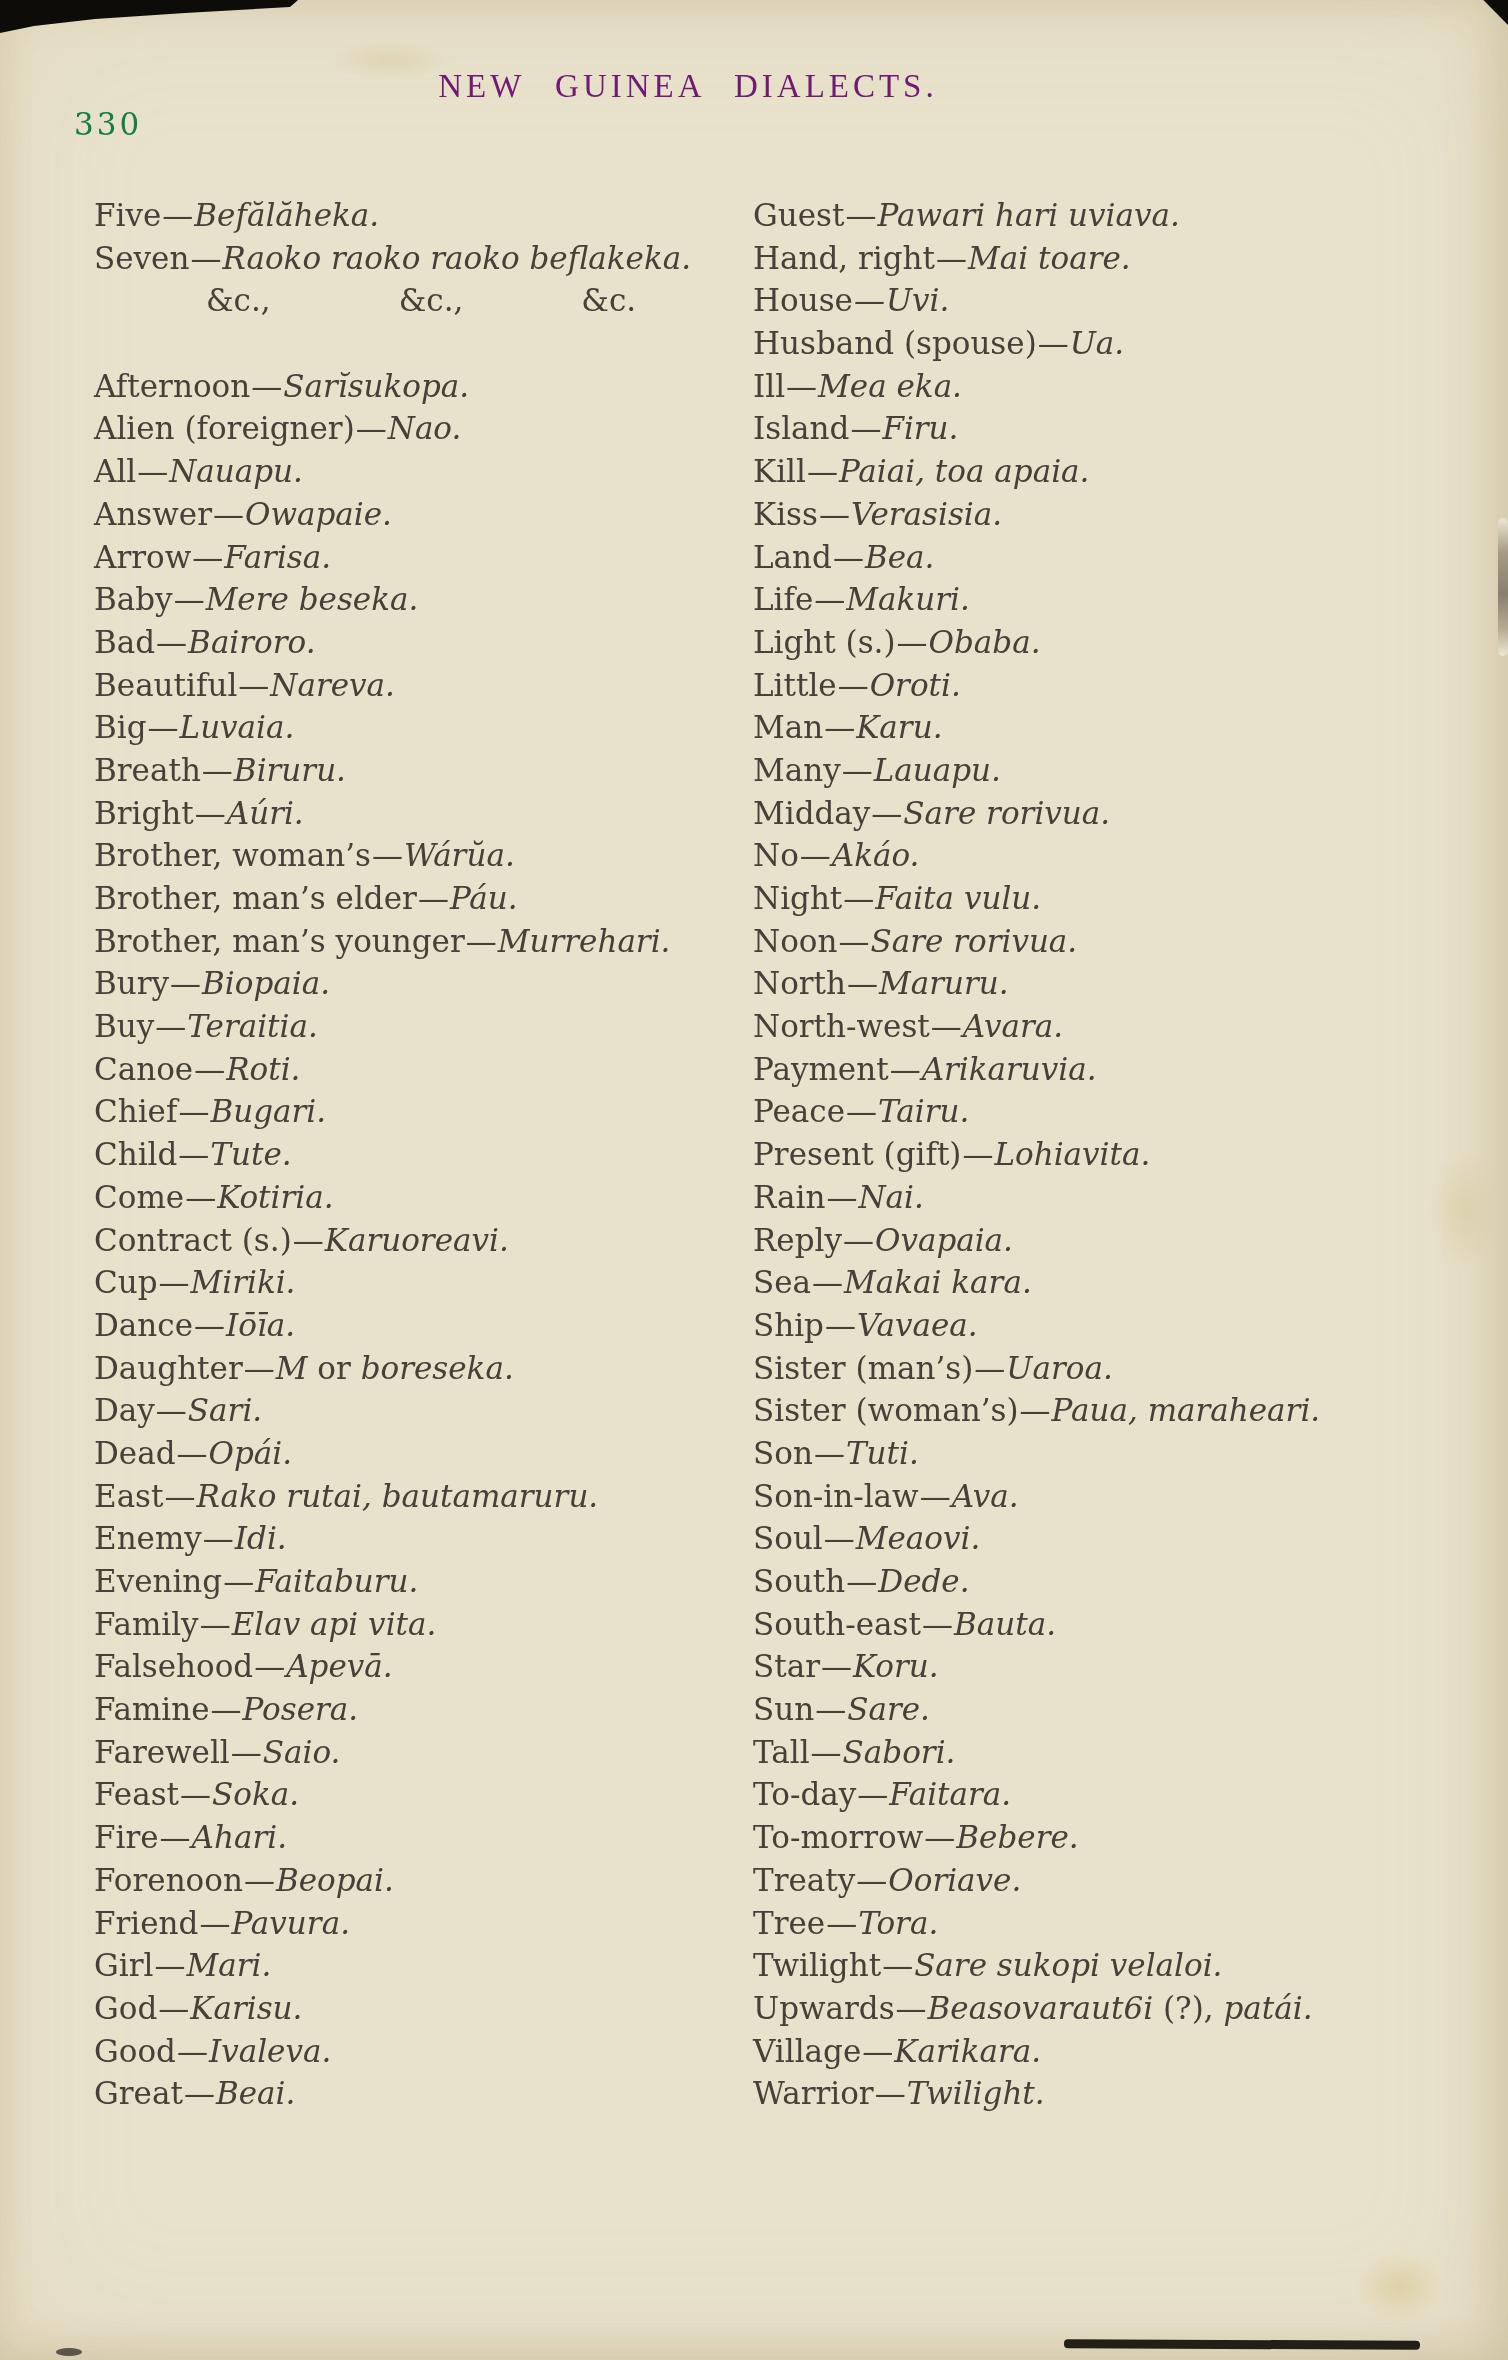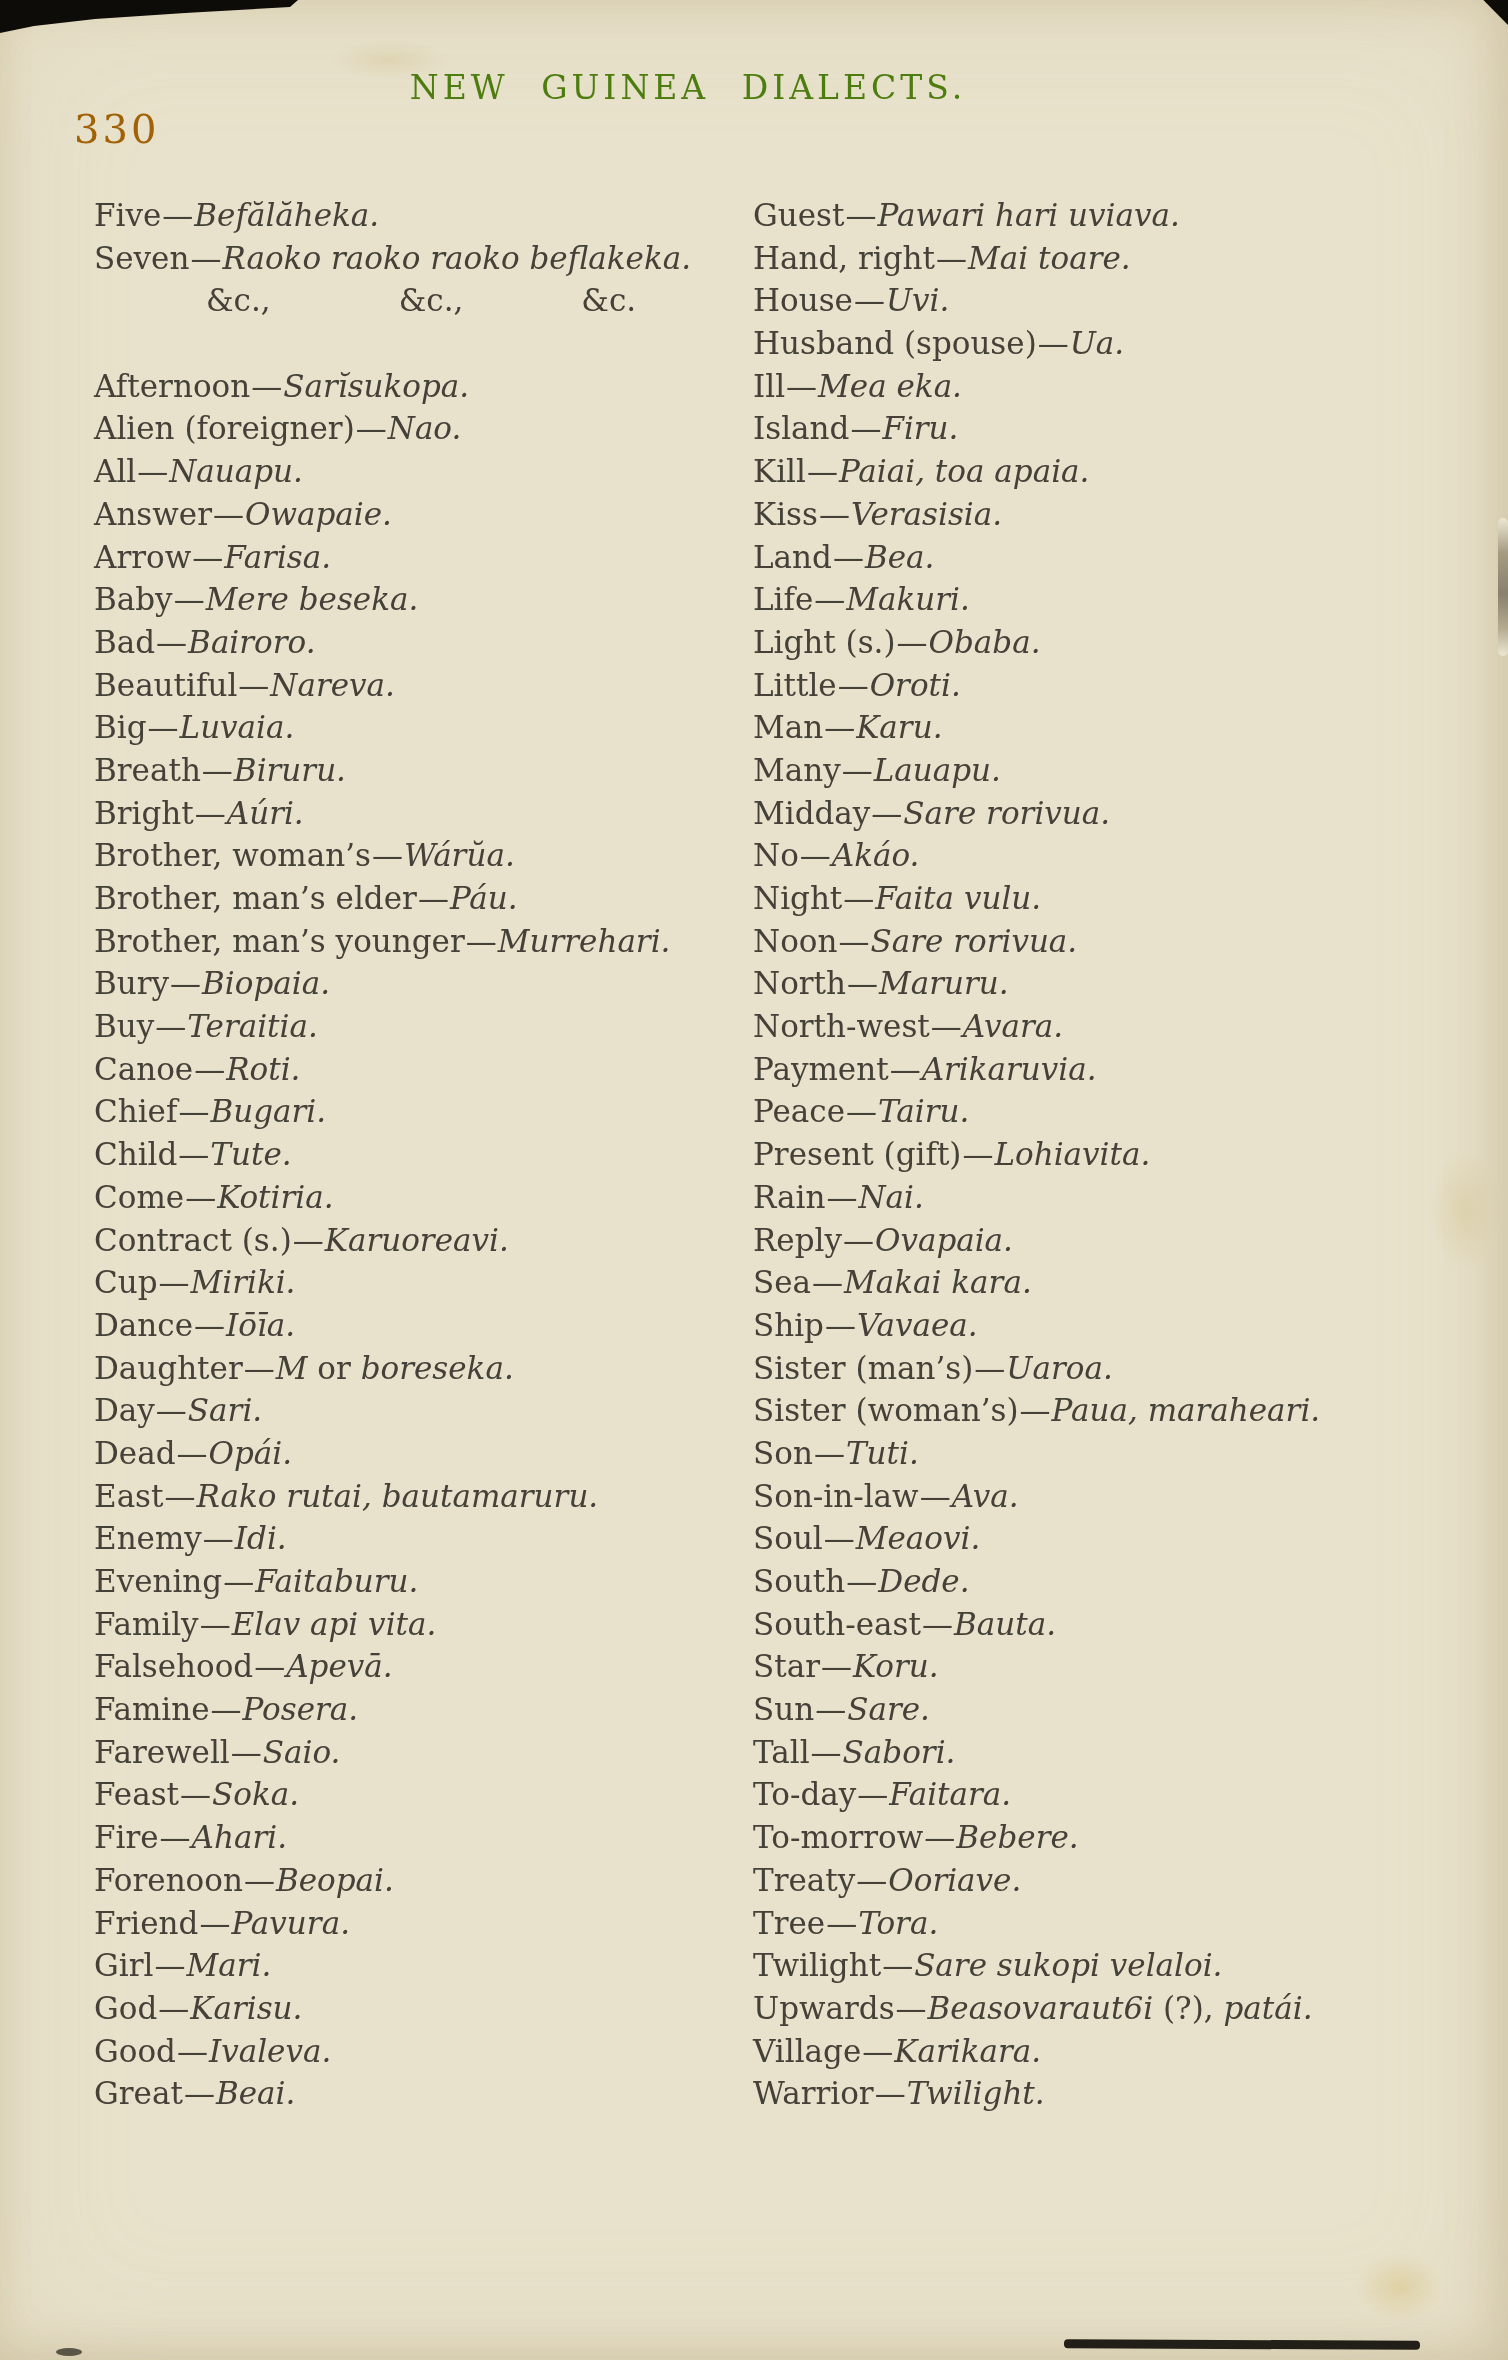--- a/index.html
+++ b/index.html
@@ -47,25 +47,25 @@
   .stain-2{
     position:absolute;left:1430px;top:1150px;width:70px;height:120px;border-radius:50%;
     background:radial-gradient(closest-side,rgba(205,185,120,.30),rgba(205,185,120,0));
   }
   .stain-3{
     position:absolute;left:330px;top:40px;width:120px;height:40px;border-radius:50%;
     background:radial-gradient(closest-side,rgba(200,180,115,.25),rgba(200,180,115,0));
   }
   
   .pagenum{
-    position:absolute;left:74px;top:106px;font-size:40px;letter-spacing:3px;color:#a16207;
+    position:absolute;left:74px;top:106px;font-size:31px;letter-spacing:3px;color:#15803d;
   }
   .title{
     position:absolute;left:688px;top:68px;transform:translateX(-50%);
-    font-size:33px;letter-spacing:4px;word-spacing:18px;white-space:nowrap;color:#4d7c0f;
+    font-size:33px;letter-spacing:4px;word-spacing:18px;white-space:nowrap;color:#701a75;font-family:Liberation Serif, serif;
   }
   .col{position:absolute;top:194px;}
   .col-left{left:74px;margin-left:20px;}
   .col-right{left:753px;}
   .line{height:42.7px;line-height:42.7px;font-size:31px;white-space:nowrap;}
   .en{font-style:normal;}
   .native{font-style:italic;}
   .dash{padding:0 1px;}
   .etc-row .etc{display:inline-block;}
   .etc-row .etc:nth-child(1){margin-left:112px;}

